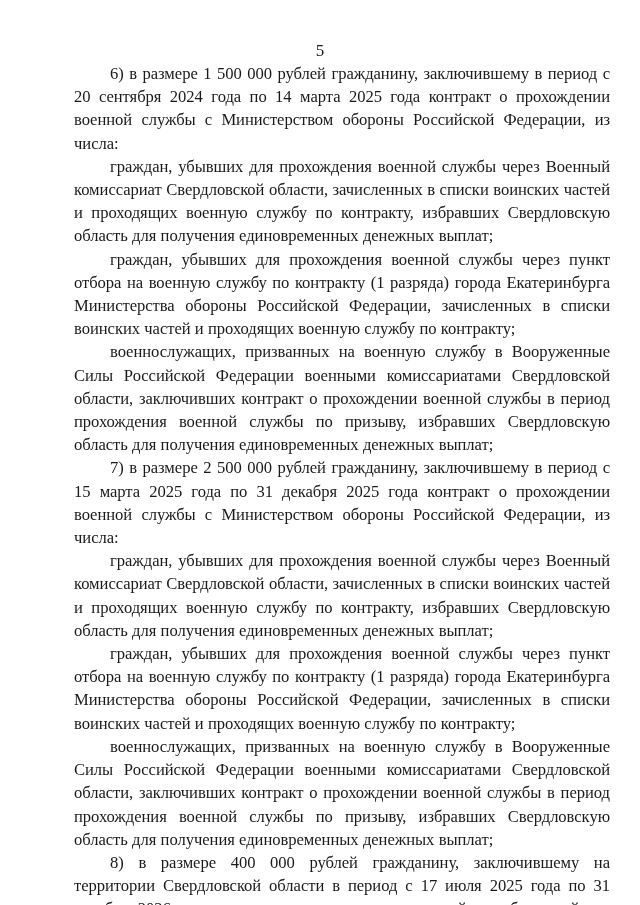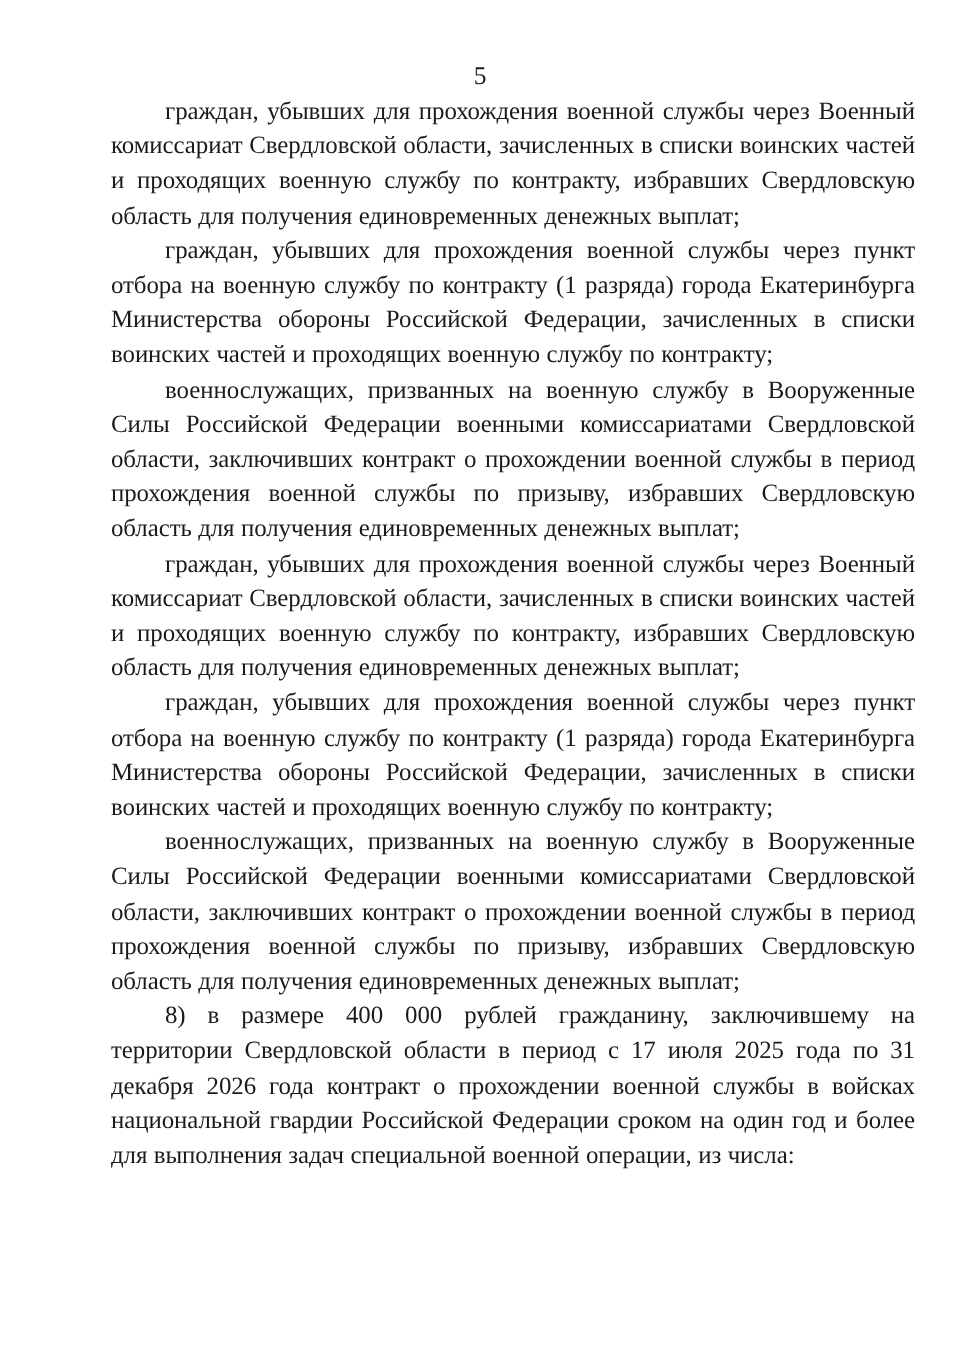--- a/index.html
+++ b/index.html
@@ -40,21 +40,23 @@
       letter-spacing: -0.05px;
       word-spacing: 0.2px;
     }
   </style>
 </head>
 <body>
 
 <div class="page-number">5</div>
 
 <div class="content">
+  <p class="para">6) в размере 1 500 000 рублей гражданину, заключившему в период с 20 сентября 2024 года по 14 марта 2025 года контракт о прохождении военной службы с Министерством обороны Российской Федерации, из числа:</p>
   <p class="para">граждан, убывших для прохождения военной службы через Военный комиссариат Свердловской области, зачисленных в списки воинских частей и проходящих военную службу по контракту, избравших Свердловскую область для получения единовременных денежных выплат;</p>
   <p class="para">граждан, убывших для прохождения военной службы через пункт отбора на военную службу по контракту (1 разряда) города Екатеринбурга Министерства обороны Российской Федерации, зачисленных в списки воинских частей и проходящих военную службу по контракту;</p>
   <p class="para">военнослужащих, призванных на военную службу в Вооруженные Силы Российской Федерации военными комиссариатами Свердловской области, заключивших контракт о прохождении военной службы в период прохождения военной службы по призыву, избравших Свердловскую область для получения единовременных денежных выплат;</p>
+  <p class="para">7) в размере 2 500 000 рублей гражданину, заключившему в период с 15 марта 2025 года по 31 декабря 2025 года контракт о прохождении военной службы с Министерством обороны Российской Федерации, из числа:</p>
   <p class="para">граждан, убывших для прохождения военной службы через Военный комиссариат Свердловской области, зачисленных в списки воинских частей и проходящих военную службу по контракту, избравших Свердловскую область для получения единовременных денежных выплат;</p>
   <p class="para">граждан, убывших для прохождения военной службы через пункт отбора на военную службу по контракту (1 разряда) города Екатеринбурга Министерства обороны Российской Федерации, зачисленных в списки воинских частей и проходящих военную службу по контракту;</p>
   <p class="para">военнослужащих, призванных на военную службу в Вооруженные Силы Российской Федерации военными комиссариатами Свердловской области, заключивших контракт о прохождении военной службы в период прохождения военной службы по призыву, избравших Свердловскую область для получения единовременных денежных выплат;</p>
   <p class="para">8) в размере 400 000 рублей гражданину, заключившему на территории Свердловской области в период с 17 июля 2025 года по 31 декабря 2026 года контракт о прохождении военной службы в войсках национальной гвардии Российской Федерации сроком на один год и более для выполнения задач специальной военной операции, из числа:</p>
 
 </div>
 
 </body></html>

